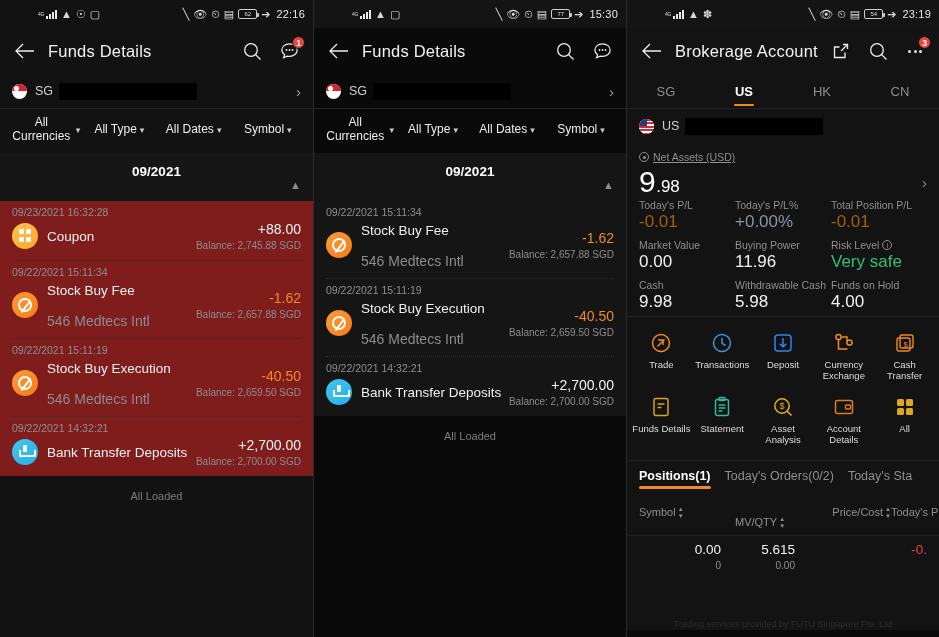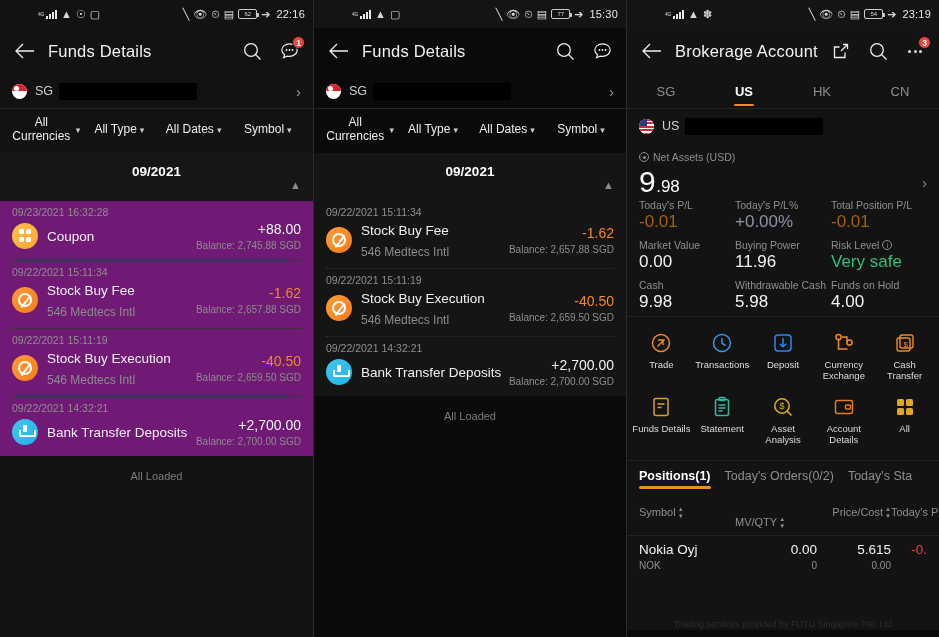--- a/index.html
+++ b/index.html
@@ -78,59 +78,59 @@
     font-size:12px; color:#ededed; line-height:1.15; text-align:center; cursor:pointer;}
   .chip .cv { font-size:9px; color:#c9c9c9; }
 
   
   .month-head { padding: 11px 12px 10px; display:flex; align-items:center; background:#161616;flex-direction:column;}
   .panel.p2 .month-head{background:#151515;}
   .month-head .m { font-size:13.5px; font-weight:bold; color:#fff; }
   .caret-up { margin-left:auto; color:#8c8c8c; font-size:11px;}
 
   
-  .txlist { background:#701a75; }
+  .txlist { background:#7f1d1d; }
   .panel.p2 .txlist { background:#151515; }
   .tx { padding: 5px 12px 9px; }
   .tx-sep { height:1px; border-top:1px dotted #2e2e2e; margin:0 12px; }
   .tx-date { font-size:10.5px; color:#8f8f8f; margin-bottom:3px; }
   .tx-body { display:flex; align-items:center; }
   .tx-ico { width:26px;height:26px;border-radius:50%;flex:none;margin-right:9px;
     display:flex;align-items:center;justify-content:center;}
   .tx-ico.coupon{background:linear-gradient(135deg,#ffc24d,#fba62c);}
   .tx-ico.fee{background:linear-gradient(135deg,#ff9b3a,#f57c16);}
   .tx-ico.dep{background:linear-gradient(135deg,#46c3ef,#1fb4e8);}
   .ico-grid { display:grid; grid-template-columns:5px 5px; grid-gap:2.5px; }
   .ico-grid i{display:block;width:5px;height:5px;background:#fff;border-radius:1px;}
   .ico-circ { width:14px;height:14px;border-radius:50%;border:2px solid #fff;position:relative;}
   .ico-circ::after{content:"";position:absolute;left:4.5px;top:-1px;width:2px;height:15px;background:#fff;transform:rotate(38deg);}
   .ico-dep { width:13px;height:13px;position:relative;}
   .ico-dep::before{content:"";position:absolute;left:4px;top:0;width:4px;height:7px;background:#fff;border-radius:1px;}
   .ico-dep::after{content:"";position:absolute;left:0;bottom:1px;width:13px;height:5px;border:2px solid #fff;border-top:none;border-radius:0 0 2px 2px;}
   .tx-names { min-width:0; }
   .tx-title { font-size:13.5px; color:#f0f0f0; white-space:nowrap;}
-  .tx-sub { font-size:12px; color:#8d8d8d; margin-top:6px; }
+  .tx-sub { font-size:14px; color:#8d8d8d; margin-top:14px; }
   .tx-right { margin-left:auto; text-align:right; }
   .tx-amt { font-size:14px; font-weight:500; }
   .tx-amt.pos { color:#f2f2f2; }
   .tx-amt.neg { color:#f08a22; }
   .tx-bal { font-size:10px; color:#8d8d8d; margin-top:3px; }
   .all-loaded { text-align:center; font-size:11px; color:#7d7d7d; padding:14px 0; }
 
   
   .tabs-region { display:flex; height:34px; align-items:stretch; }
   .rtab { flex:1; display:flex; flex-direction:column; align-items:center; justify-content:center;
     font-size:13px; color:#8e8e8e; cursor:pointer; position:relative;}
   .rtab.active { color:#fff; font-weight:bold; }
   .rtab.active::after{content:"";position:absolute;bottom:2px;left:50%;transform:translateX(-50%);
     width:20px;height:2.5px;background:#f08a22;border-radius:2px;}
   .sep-line { height:1px; background:#232323; }
 
   .assets { padding: 8px 12px 4px; }
-  .na-label { font-size:10.5px; color:#8f8f8f; display:flex; align-items:center; gap:4px;}
+  .na-label { font-size:10.5px; color:#8f8f8f; display:flex; align-items:center; gap:4px;text-decoration:underline;}
   .eye-o { width:10px;height:10px;border:1.2px solid #8f8f8f;border-radius:50%;position:relative;flex:none;}
   .eye-o::after{content:"";position:absolute;left:2.6px;top:2.6px;width:3.4px;height:3.4px;border-radius:50%;background:#8f8f8f;}
   .na-row { display:flex; align-items:baseline; margin-top:2px; }
   .na-int { font-size:30px; color:#fff; font-weight:400; letter-spacing:.5px;}
   .na-dec { font-size:17px; color:#fff; }
   .na-chev { margin-left:auto; color:#8a8a8a; font-size:15px; align-self:center;}
   .kgrid { display:grid; grid-template-columns:1fr 1fr 1fr; row-gap:7px; }
   .kcell .kl { font-size:10.5px; color:#8f8f8f; display:flex;align-items:center;gap:3px;}
   .kcell .kv { font-size:17px; color:#f1f1f1; margin-top:1px; }
   .kv.red { color:#a16207; }
@@ -739,24 +739,20 @@
             <i>▼</i>
           </span>
       </div>
       <div class="c c4">
         <span>Today's P</span>
       </div>
     </div>
     <div class="sep-line"></div>
 
     <div class="prow">
-      <div class="c1">
-        <div class="p-name">Nokia Oyj</div>
-        <div class="p-sym">NOK</div>
-      </div>
       <div class="c2">
         <div class="p-v1">0.00</div>
         <div class="p-v2">0</div>
       </div>
       <div class="c3">
         <div class="p-v1">5.615</div>
         <div class="p-v2">0.00</div>
       </div>
       <div class="c4">
         <div class="p-red">-0.</div>

